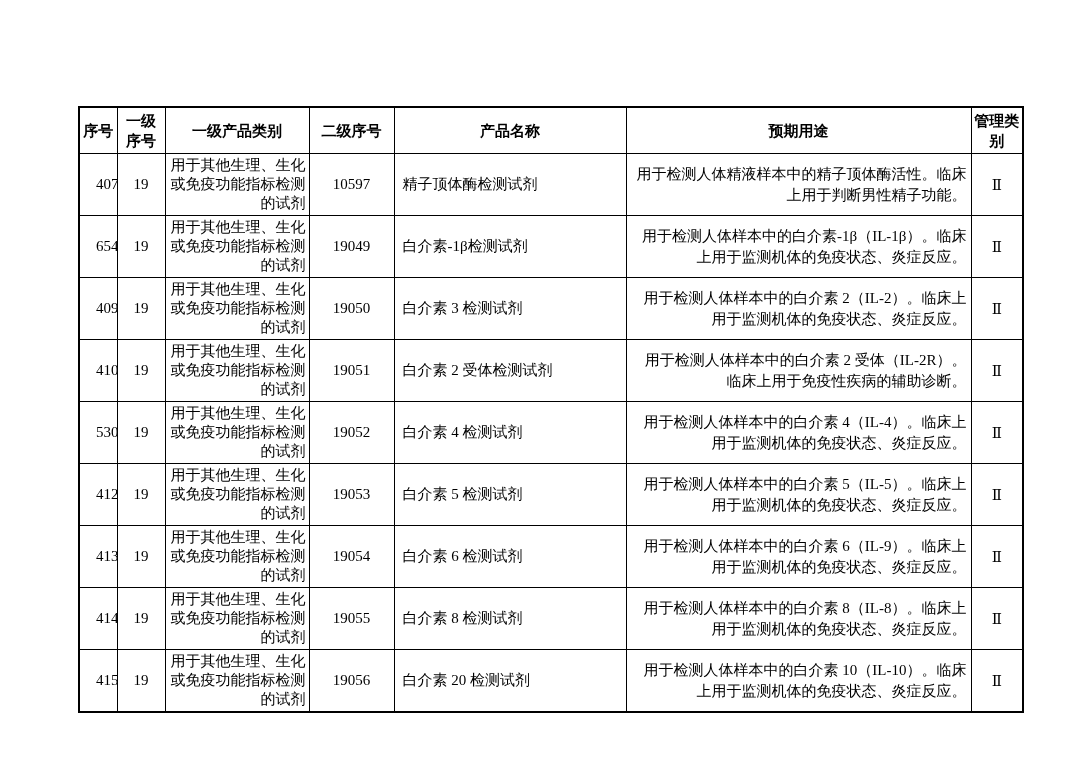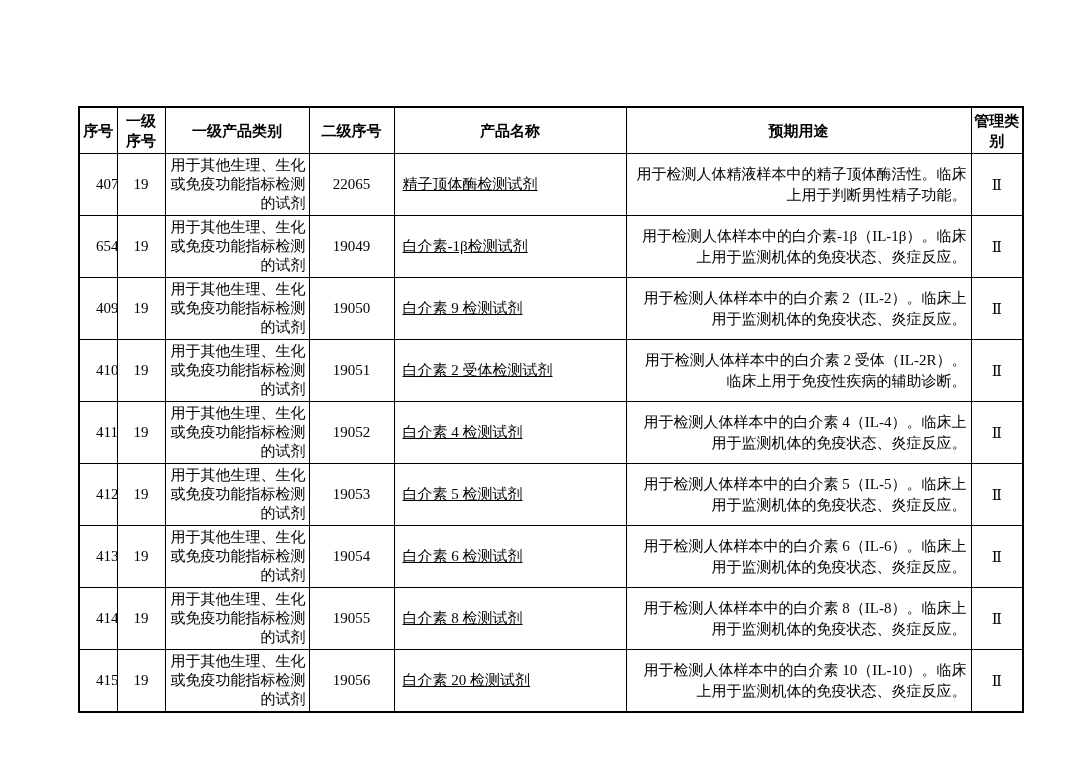--- a/index.html
+++ b/index.html
@@ -54,21 +54,20 @@
   }
   td.c-category {
     text-align: right;
     padding: 2px 3px;
     line-height: 19px;
   }
   td.c-name {
     text-align: left;
     padding: 2px 8px;
     line-height: 19px;
-    text-decoration: underline;
   }
   td.c-use {
     text-align: right;
     padding: 2px 4px;
     font-size: 14px;
     line-height: 21px;
   }
   td.c-class {
     text-align: center;
     font-size: 15px;
@@ -98,54 +97,54 @@
         <th>产品名称</th>
         <th>预期用途</th>
         <th class="th-mgmt">管理类别</th>
       </tr>
     </thead>
     <tbody id="table-body">
         <tr>
           <td class="c-center">407</td>
           <td class="c-center">19</td>
           <td class="c-category">用于其他生理、生化或免疫功能指标检测的试剂</td>
-          <td class="c-center">22065</td>
+          <td class="c-center">10597</td>
           <td class="c-name">精子顶体酶检测试剂</td>
           <td class="c-use">用于检测人体精液样本中的精子顶体酶活性。临床上用于判断男性精子功能。</td>
           <td class="c-class">Ⅱ</td>
         </tr>
         <tr>
           <td class="c-center">654</td>
           <td class="c-center">19</td>
           <td class="c-category">用于其他生理、生化或免疫功能指标检测的试剂</td>
           <td class="c-center">19049</td>
           <td class="c-name">白介素-1β检测试剂</td>
           <td class="c-use">用于检测人体样本中的白介素-1β（IL-1β）。临床上用于监测机体的免疫状态、炎症反应。</td>
           <td class="c-class">Ⅱ</td>
         </tr>
         <tr>
           <td class="c-center">409</td>
           <td class="c-center">19</td>
           <td class="c-category">用于其他生理、生化或免疫功能指标检测的试剂</td>
           <td class="c-center">19050</td>
-          <td class="c-name">白介素 9 检测试剂</td>
+          <td class="c-name">白介素 3 检测试剂</td>
           <td class="c-use">用于检测人体样本中的白介素 2（IL-2）。临床上用于监测机体的免疫状态、炎症反应。</td>
           <td class="c-class">Ⅱ</td>
         </tr>
         <tr>
           <td class="c-center">410</td>
           <td class="c-center">19</td>
           <td class="c-category">用于其他生理、生化或免疫功能指标检测的试剂</td>
           <td class="c-center">19051</td>
           <td class="c-name">白介素 2 受体检测试剂</td>
           <td class="c-use">用于检测人体样本中的白介素 2 受体（IL-2R）。临床上用于免疫性疾病的辅助诊断。</td>
           <td class="c-class">Ⅱ</td>
         </tr>
         <tr>
-          <td class="c-center">411</td>
+          <td class="c-center">530</td>
           <td class="c-center">19</td>
           <td class="c-category">用于其他生理、生化或免疫功能指标检测的试剂</td>
           <td class="c-center">19052</td>
           <td class="c-name">白介素 4 检测试剂</td>
           <td class="c-use">用于检测人体样本中的白介素 4（IL-4）。临床上用于监测机体的免疫状态、炎症反应。</td>
           <td class="c-class">Ⅱ</td>
         </tr>
         <tr>
           <td class="c-center">412</td>
           <td class="c-center">19</td>
@@ -154,21 +153,21 @@
           <td class="c-name">白介素 5 检测试剂</td>
           <td class="c-use">用于检测人体样本中的白介素 5（IL-5）。临床上用于监测机体的免疫状态、炎症反应。</td>
           <td class="c-class">Ⅱ</td>
         </tr>
         <tr>
           <td class="c-center">413</td>
           <td class="c-center">19</td>
           <td class="c-category">用于其他生理、生化或免疫功能指标检测的试剂</td>
           <td class="c-center">19054</td>
           <td class="c-name">白介素 6 检测试剂</td>
-          <td class="c-use">用于检测人体样本中的白介素 6（IL-6）。临床上用于监测机体的免疫状态、炎症反应。</td>
+          <td class="c-use">用于检测人体样本中的白介素 6（IL-9）。临床上用于监测机体的免疫状态、炎症反应。</td>
           <td class="c-class">Ⅱ</td>
         </tr>
         <tr>
           <td class="c-center">414</td>
           <td class="c-center">19</td>
           <td class="c-category">用于其他生理、生化或免疫功能指标检测的试剂</td>
           <td class="c-center">19055</td>
           <td class="c-name">白介素 8 检测试剂</td>
           <td class="c-use">用于检测人体样本中的白介素 8（IL-8）。临床上用于监测机体的免疫状态、炎症反应。</td>
           <td class="c-class">Ⅱ</td>

